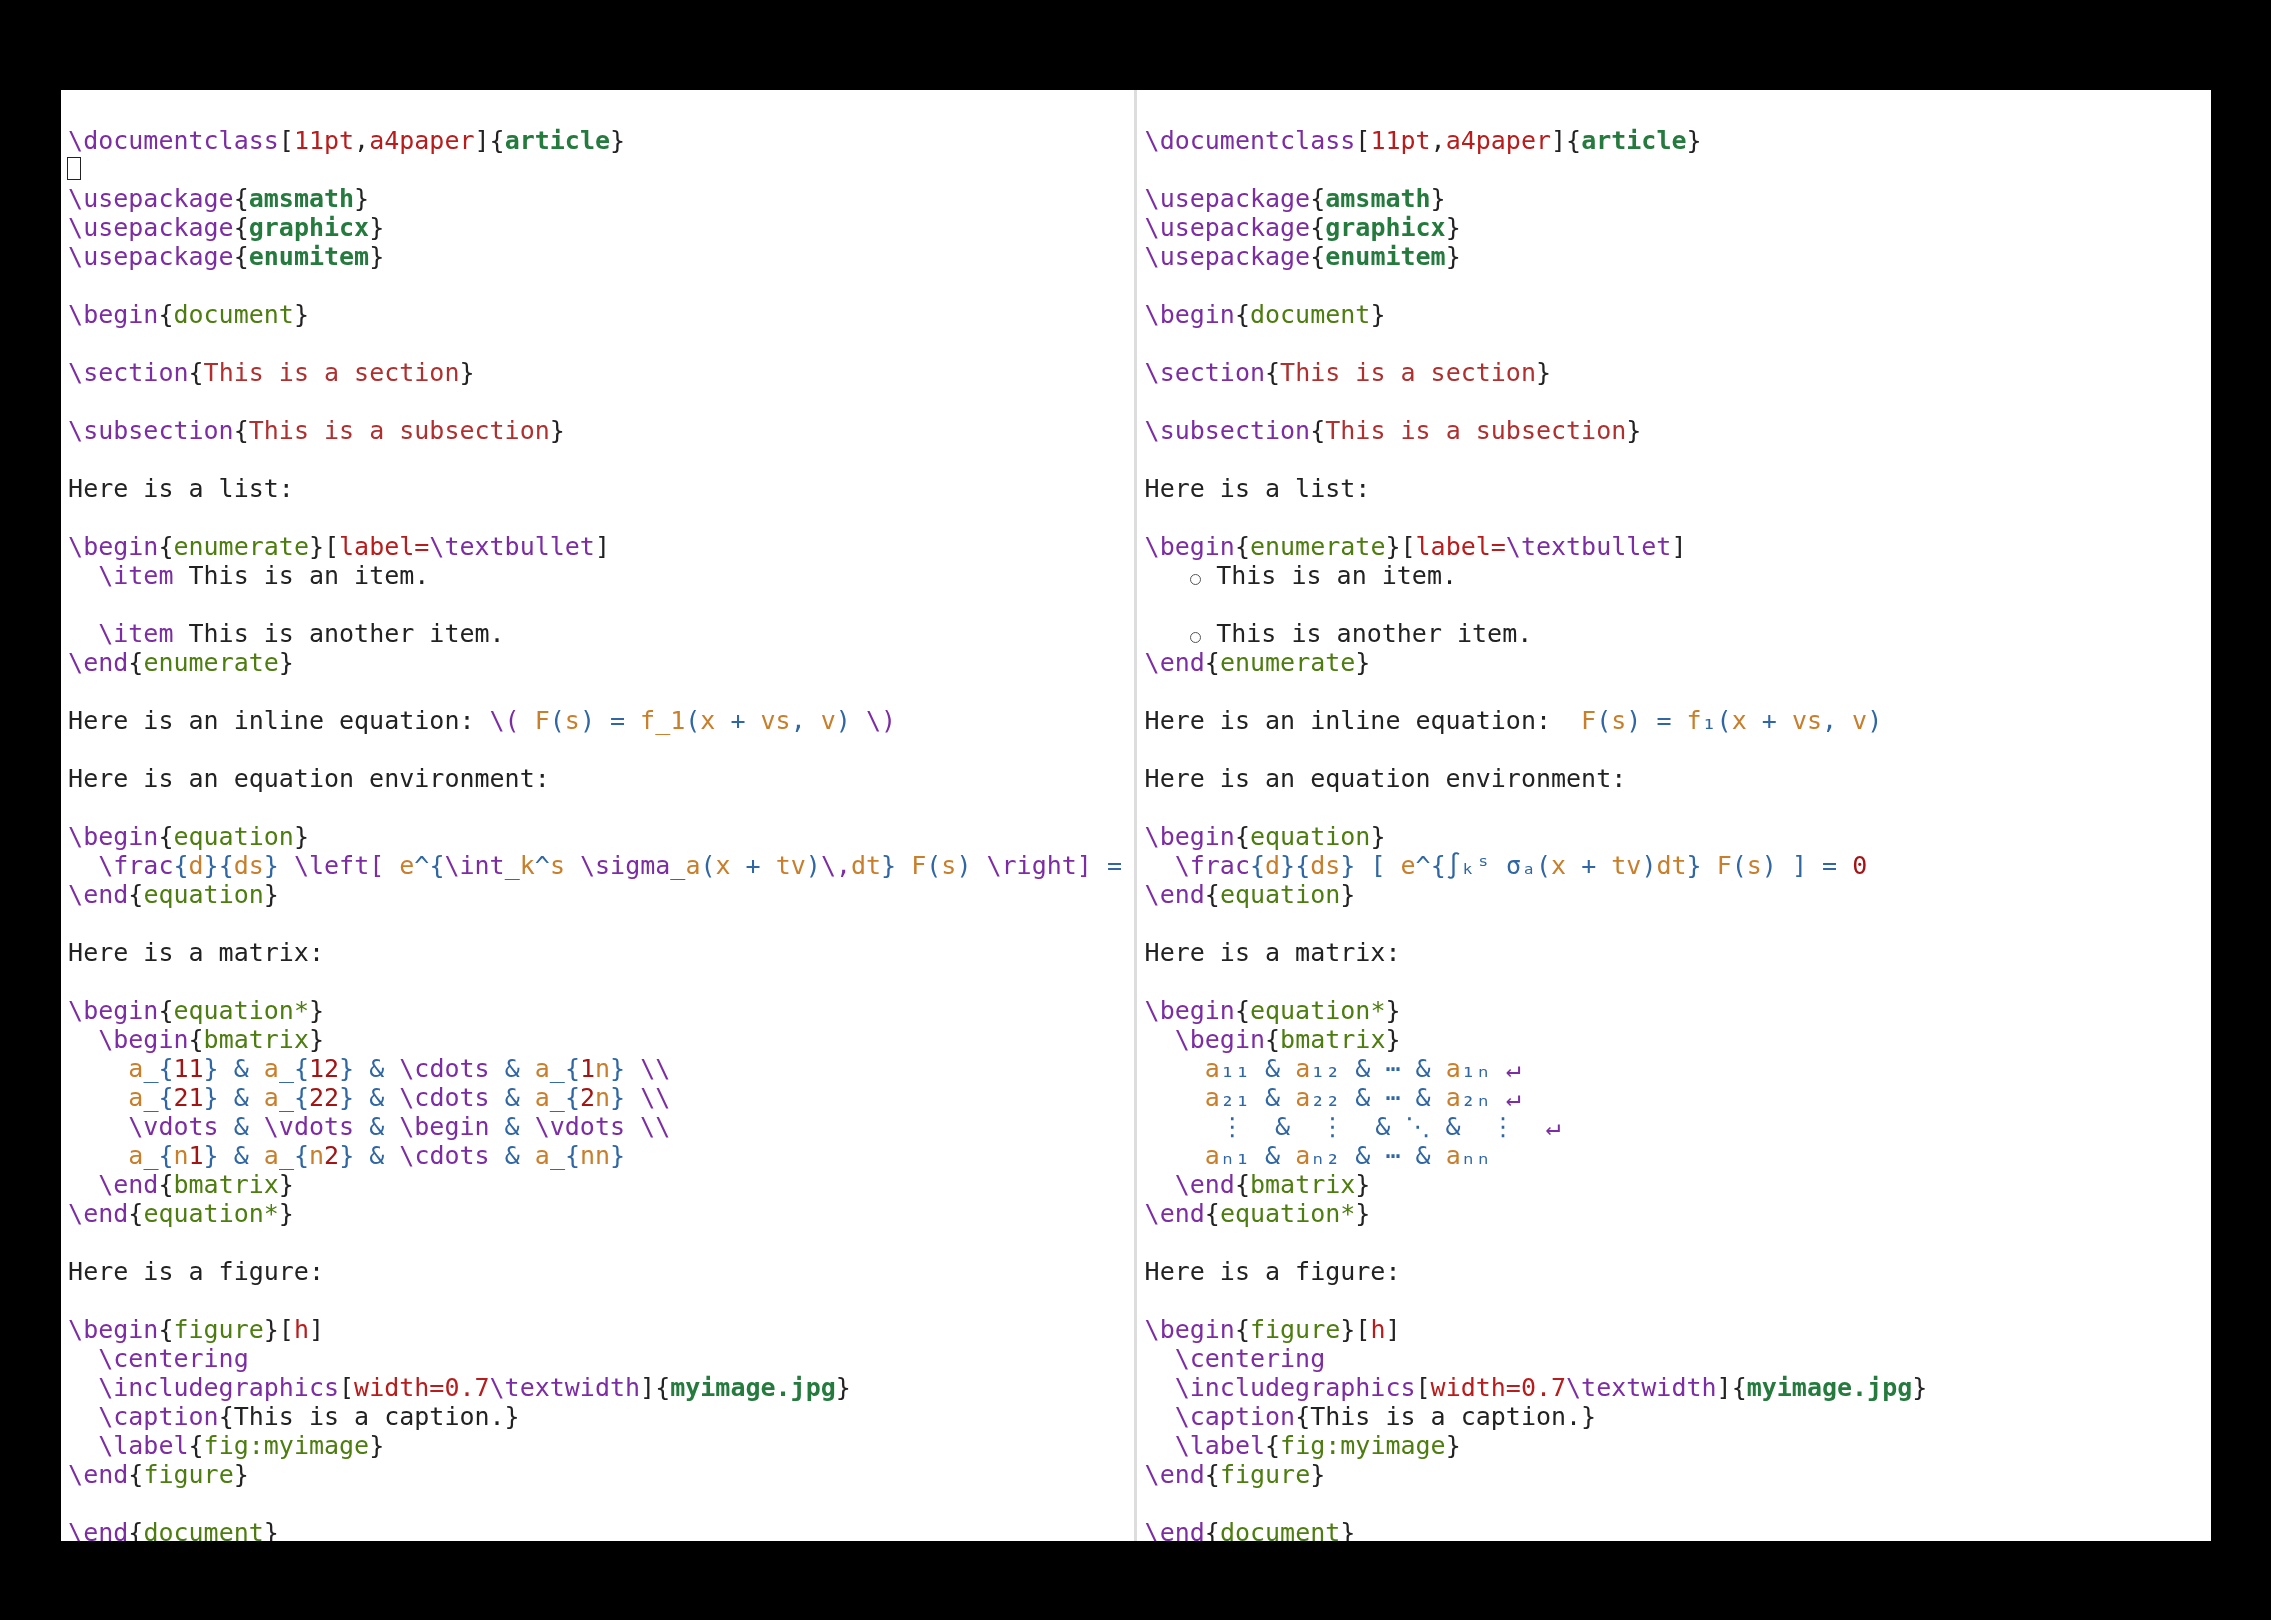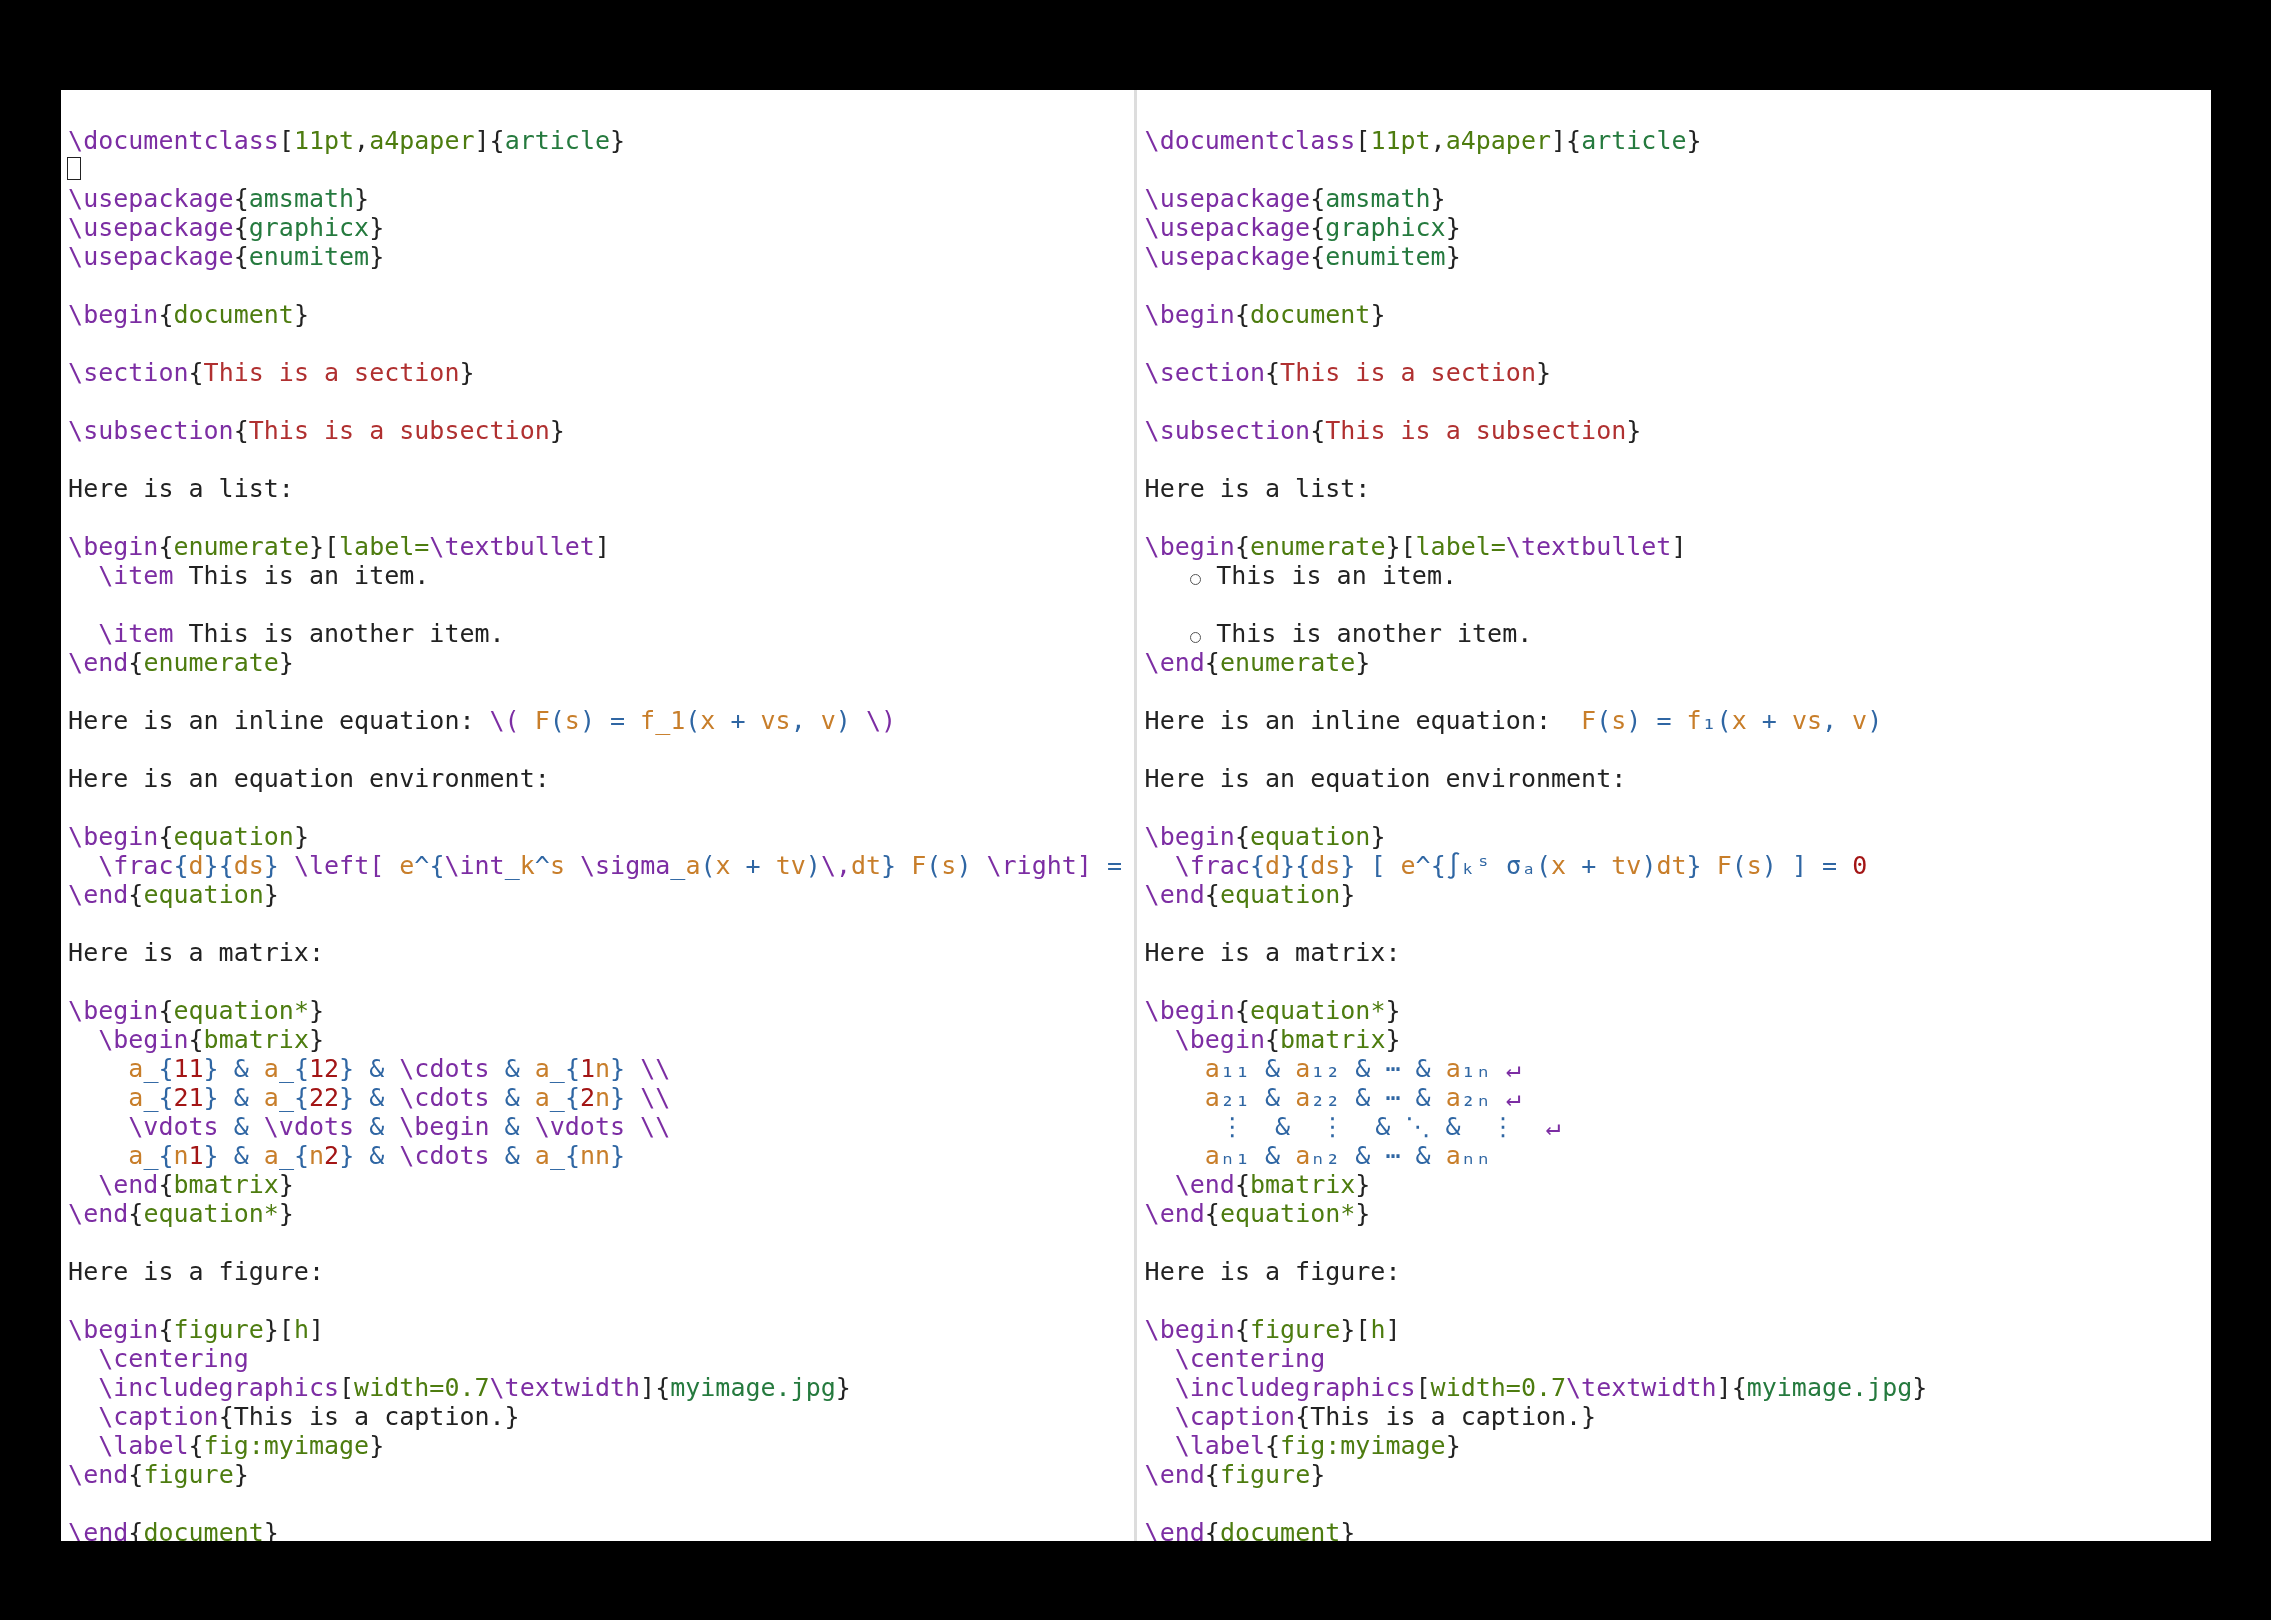--- a/index.html
+++ b/index.html
@@ -39,23 +39,23 @@
     flex: 1;
     padding: 7.6px 0 0 7.6px;
     font-size: 25px;
     line-height: 29px;
     white-space: pre;
     color: #222;
     font-weight: 500;
     letter-spacing: 0;
   }
   .tok-cmd   { color: #7c2da3; } 
-  .tok-opt   { color: #4d7c0f; margin-top: 9px; } 
+  .tok-opt   { color: #b91c1c; margin-top: 9px; } 
   .tok-env   { color: #4d7c0f; } 
-  .tok-key   { color: #257a3e; font-weight: 400; } 
+  .tok-key   { color: #257a3e; font-weight: 700; } 
   .tok-str   { color: #b03030; text-align: center; } 
   .tok-math  { color: #2f66a3; } 
   .tok-var   { color: #c87e2a; } 
   .tok-text  { color: #222; }
   .tok-dim   { color: #aaa; }    
   .tok-const { color: #a31515; } 
   .cursor-box {
     display: inline-block;
     width: 14.3px;
     height: 23px;

